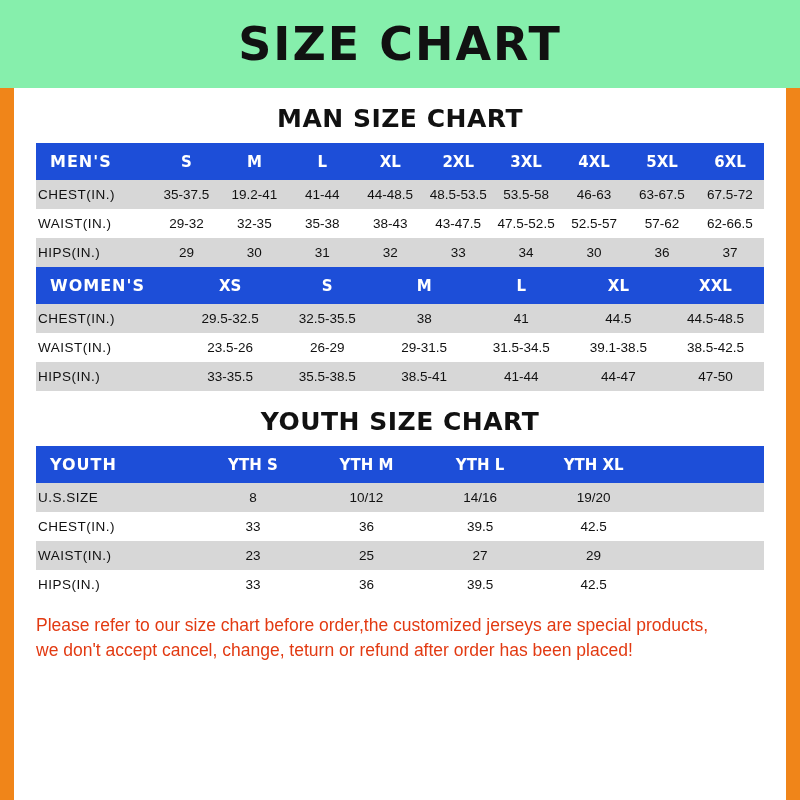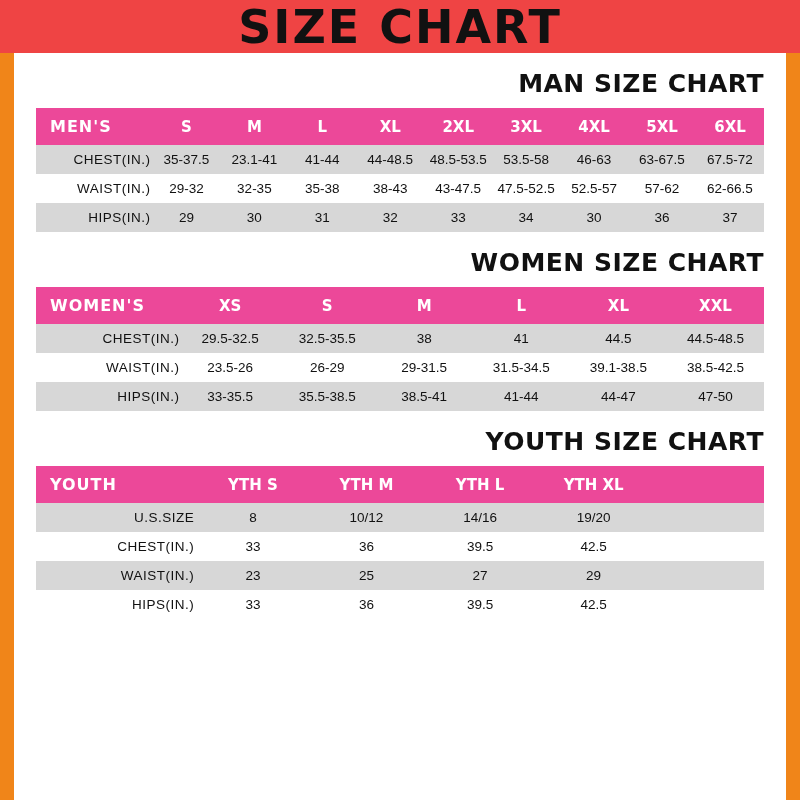--- a/index.html
+++ b/index.html
@@ -16,57 +16,57 @@
   .page {
     position: relative;
     width: 800px;
     height: 800px;
     background: #ffffff;
     box-sizing: border-box;
     border-left: 14px solid #f08519;
     border-right: 14px solid #f08519;
   }
   .banner {
-    background: #ef4444;
-    height: 53px;
+    background: #86efac;
+    height: 88px;
     display: flex;
     align-items: center;
     justify-content: center;
     margin-left: -14px;
     margin-right: -14px;
     padding-left: 14px;
     padding-right: 14px;
   }
   .banner-title {
     font-family: "DejaVu Sans", sans-serif;
     font-weight: bold;
     font-size: 46px;
     letter-spacing: 2px;
     color: #111111;
     text-transform: uppercase;
   }
   .content {
     padding: 0 22px;
   }
   .section-title {
-    text-align: right;
+    text-align: center;
     font-family: "DejaVu Sans", sans-serif;
     font-weight: bold;
     font-size: 25px;
     color: #111111;
     letter-spacing: 0.5px;
     margin: 16px 0 10px 0;
   }
   table.size-table {
     width: 100%;
     border-collapse: collapse;
     table-layout: fixed;
   }
   table.size-table thead th {
-    background: #ec4899;
+    background: #1d4ed8;
     color: #ffffff;
     font-family: "DejaVu Sans", sans-serif;
     font-weight: bold;
     font-size: 15px;
     padding: 9px 2px;
     text-align: center;
   }
   table.size-table thead th.rowhead {
     text-align: left;
     padding-left: 14px;
@@ -74,21 +74,21 @@
     font-size: 16px;
   }
   table.size-table tbody td {
     font-size: 13.5px;
     color: #111111;
     padding: 7px 2px;
     text-align: center;
     font-family: "Liberation Sans", sans-serif;
   }
   table.size-table tbody td.rowhead {
-    text-align: right;
+    text-align: left;
     letter-spacing: 0.5px;
     font-size: 13.5px;
   }
   table.size-table tbody tr.shade td {
     background: #d7d7d7;
   }
   table.size-table tbody tr.plain td {
     background: #ffffff;
   }
   .notice {
@@ -138,21 +138,21 @@
           <th>3XL</th>
           <th>4XL</th>
           <th>5XL</th>
           <th>6XL</th>
         </tr>
       </thead>
       <tbody>
         <tr class="shade">
           <td class="rowhead">CHEST(IN.)</td>
           <td>35-37.5</td>
-          <td>23.1-41</td>
+          <td>19.2-41</td>
           <td>41-44</td>
           <td>44-48.5</td>
           <td>48.5-53.5</td>
           <td>53.5-58</td>
           <td>46-63</td>
           <td>63-67.5</td>
           <td>67.5-72</td>
         </tr>
         <tr class="plain">
           <td class="rowhead">WAIST(IN.)</td>
@@ -174,21 +174,20 @@
           <td>32</td>
           <td>33</td>
           <td>34</td>
           <td>30</td>
           <td>36</td>
           <td>37</td>
         </tr>
       </tbody>
     </table>
 
-    <div class="section-title">WOMEN SIZE CHART</div>
     <table class="size-table women-table">
       <colgroup>
         <col class="c0">
           <col>
           <col>
           <col>
           <col>
           <col>
           <col>
       </colgroup>
@@ -285,14 +284,18 @@
           <td>36</td>
           <td>39.5</td>
           <td>42.5</td>
           <td></td>
         </tr>
       </tbody>
     </table>
 
   </div>
 
+  <div class="notice">
+    <div>Please refer to our size chart before order,the customized jerseys are special products,</div>
+    <div>we don't accept cancel, change, teturn or refund after order has been placed!</div>
+  </div>
 
 </div>
 
 </body></html>

